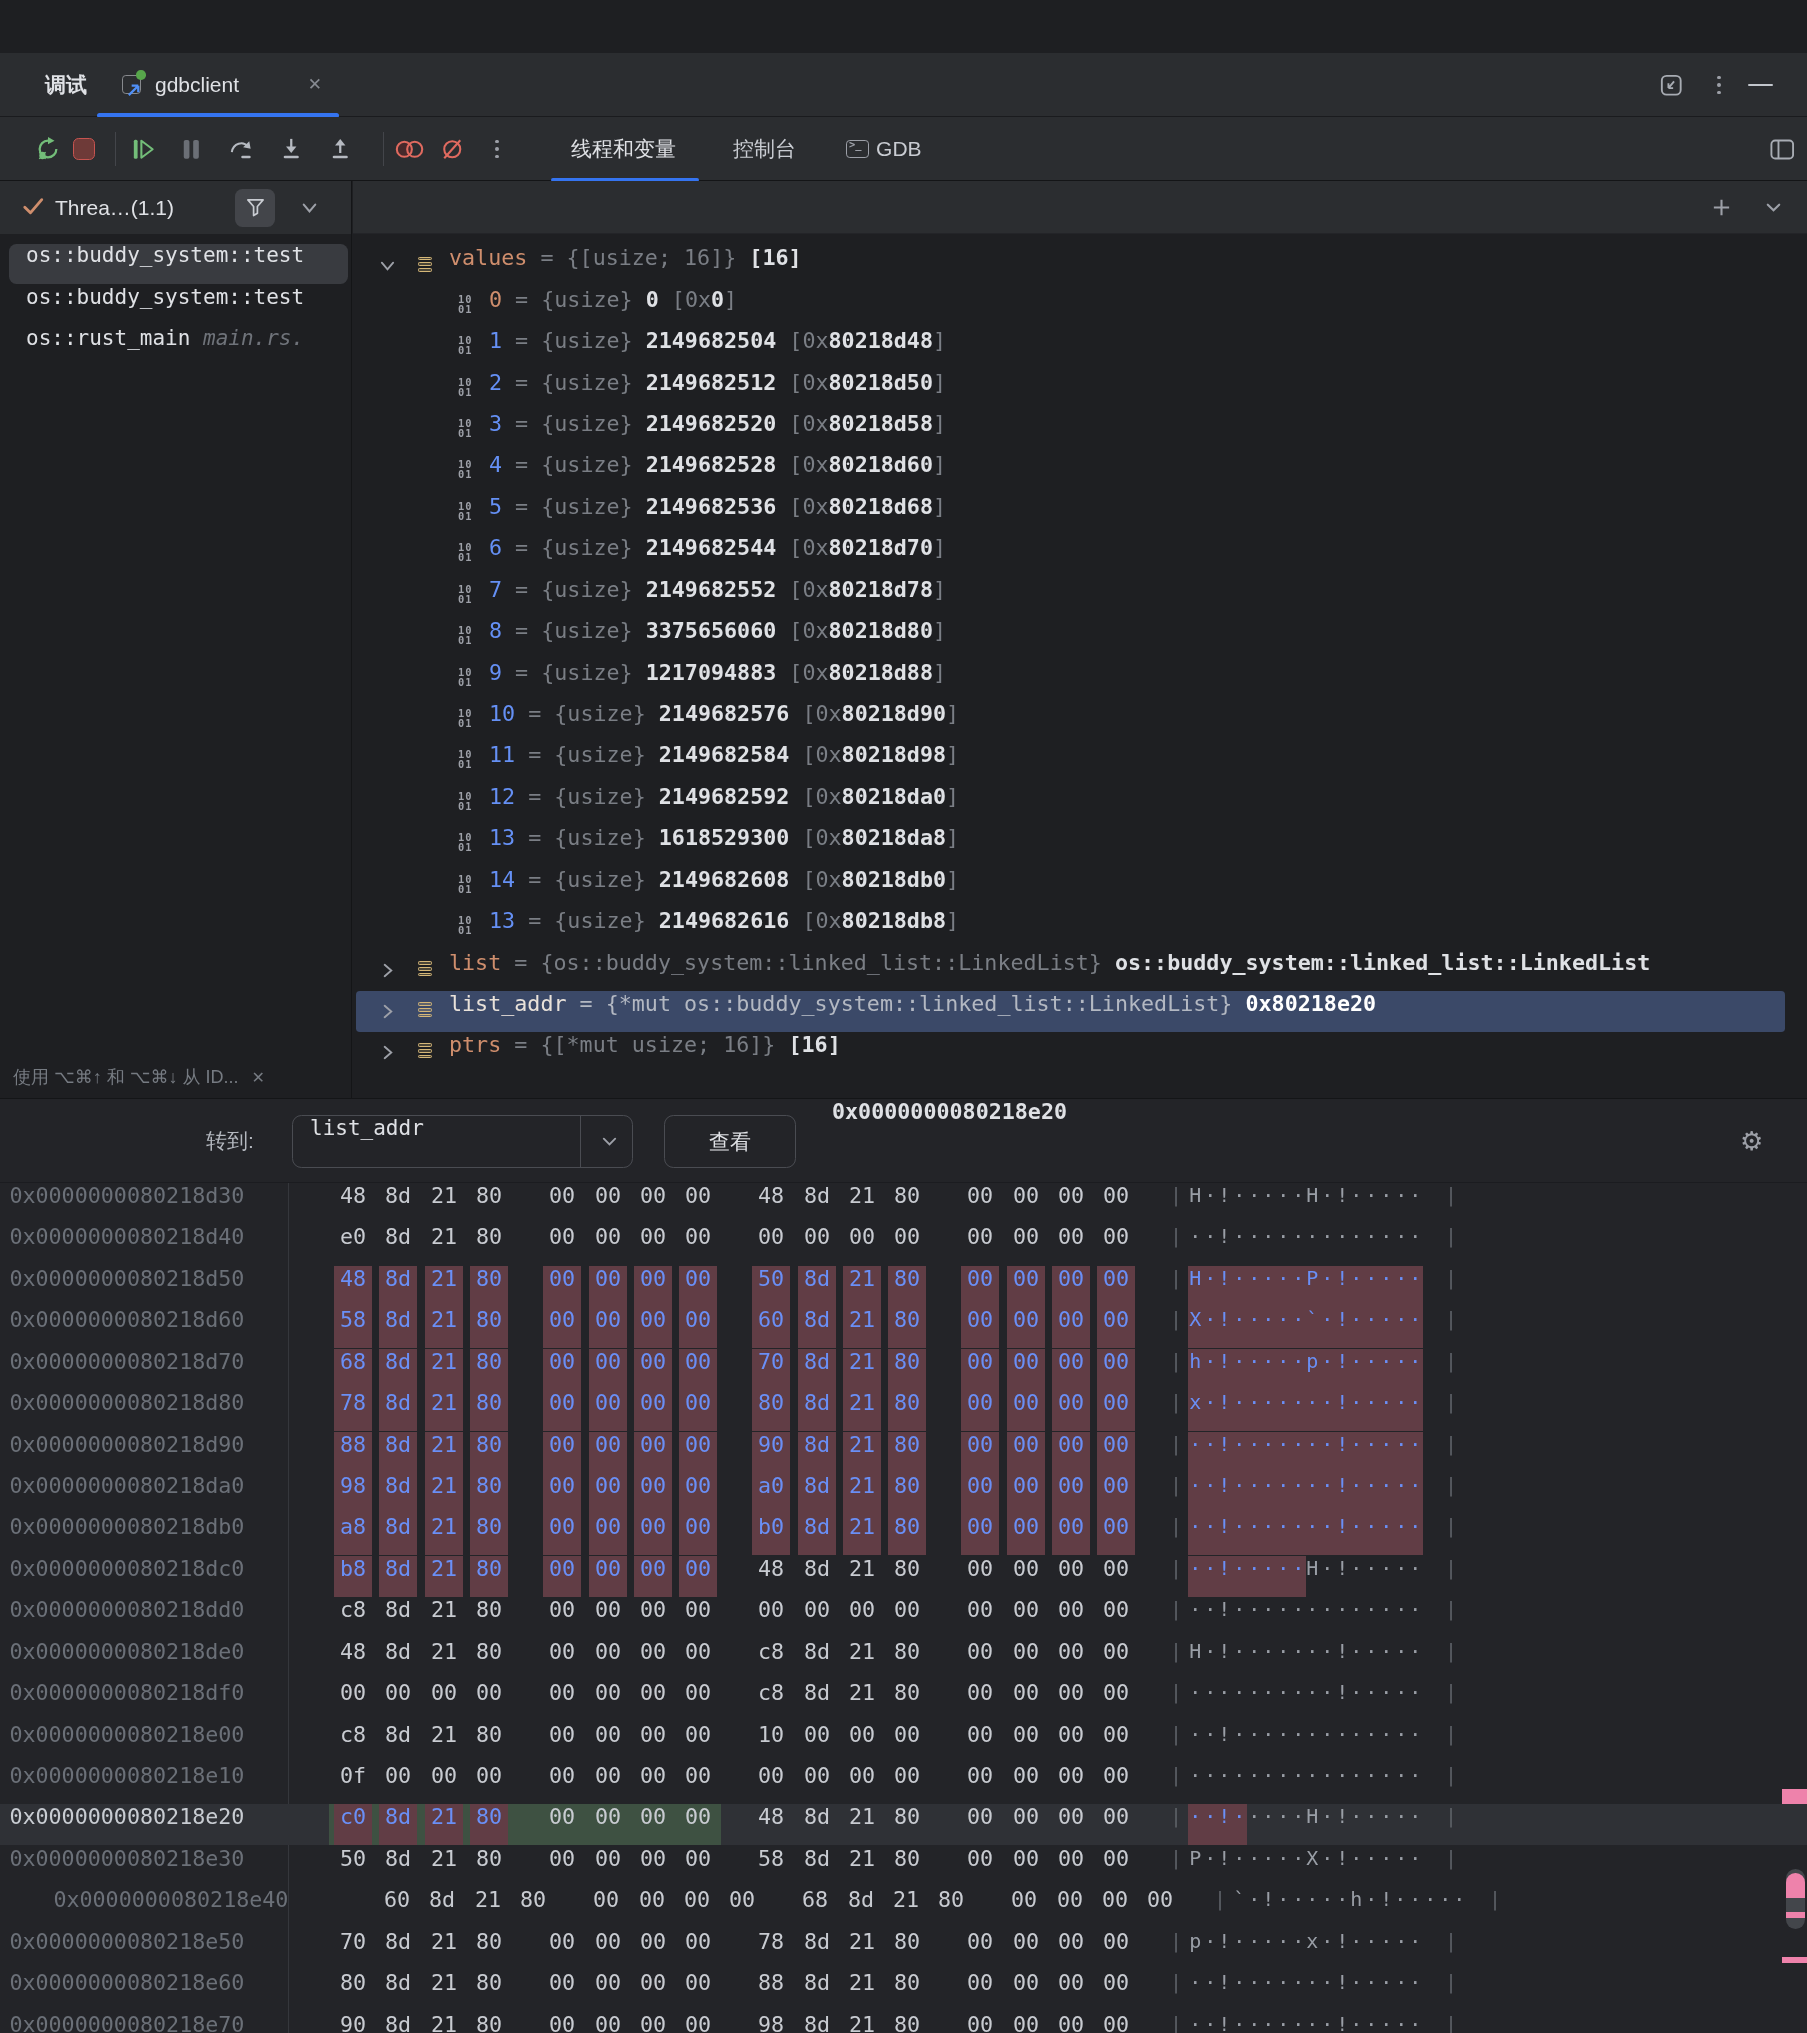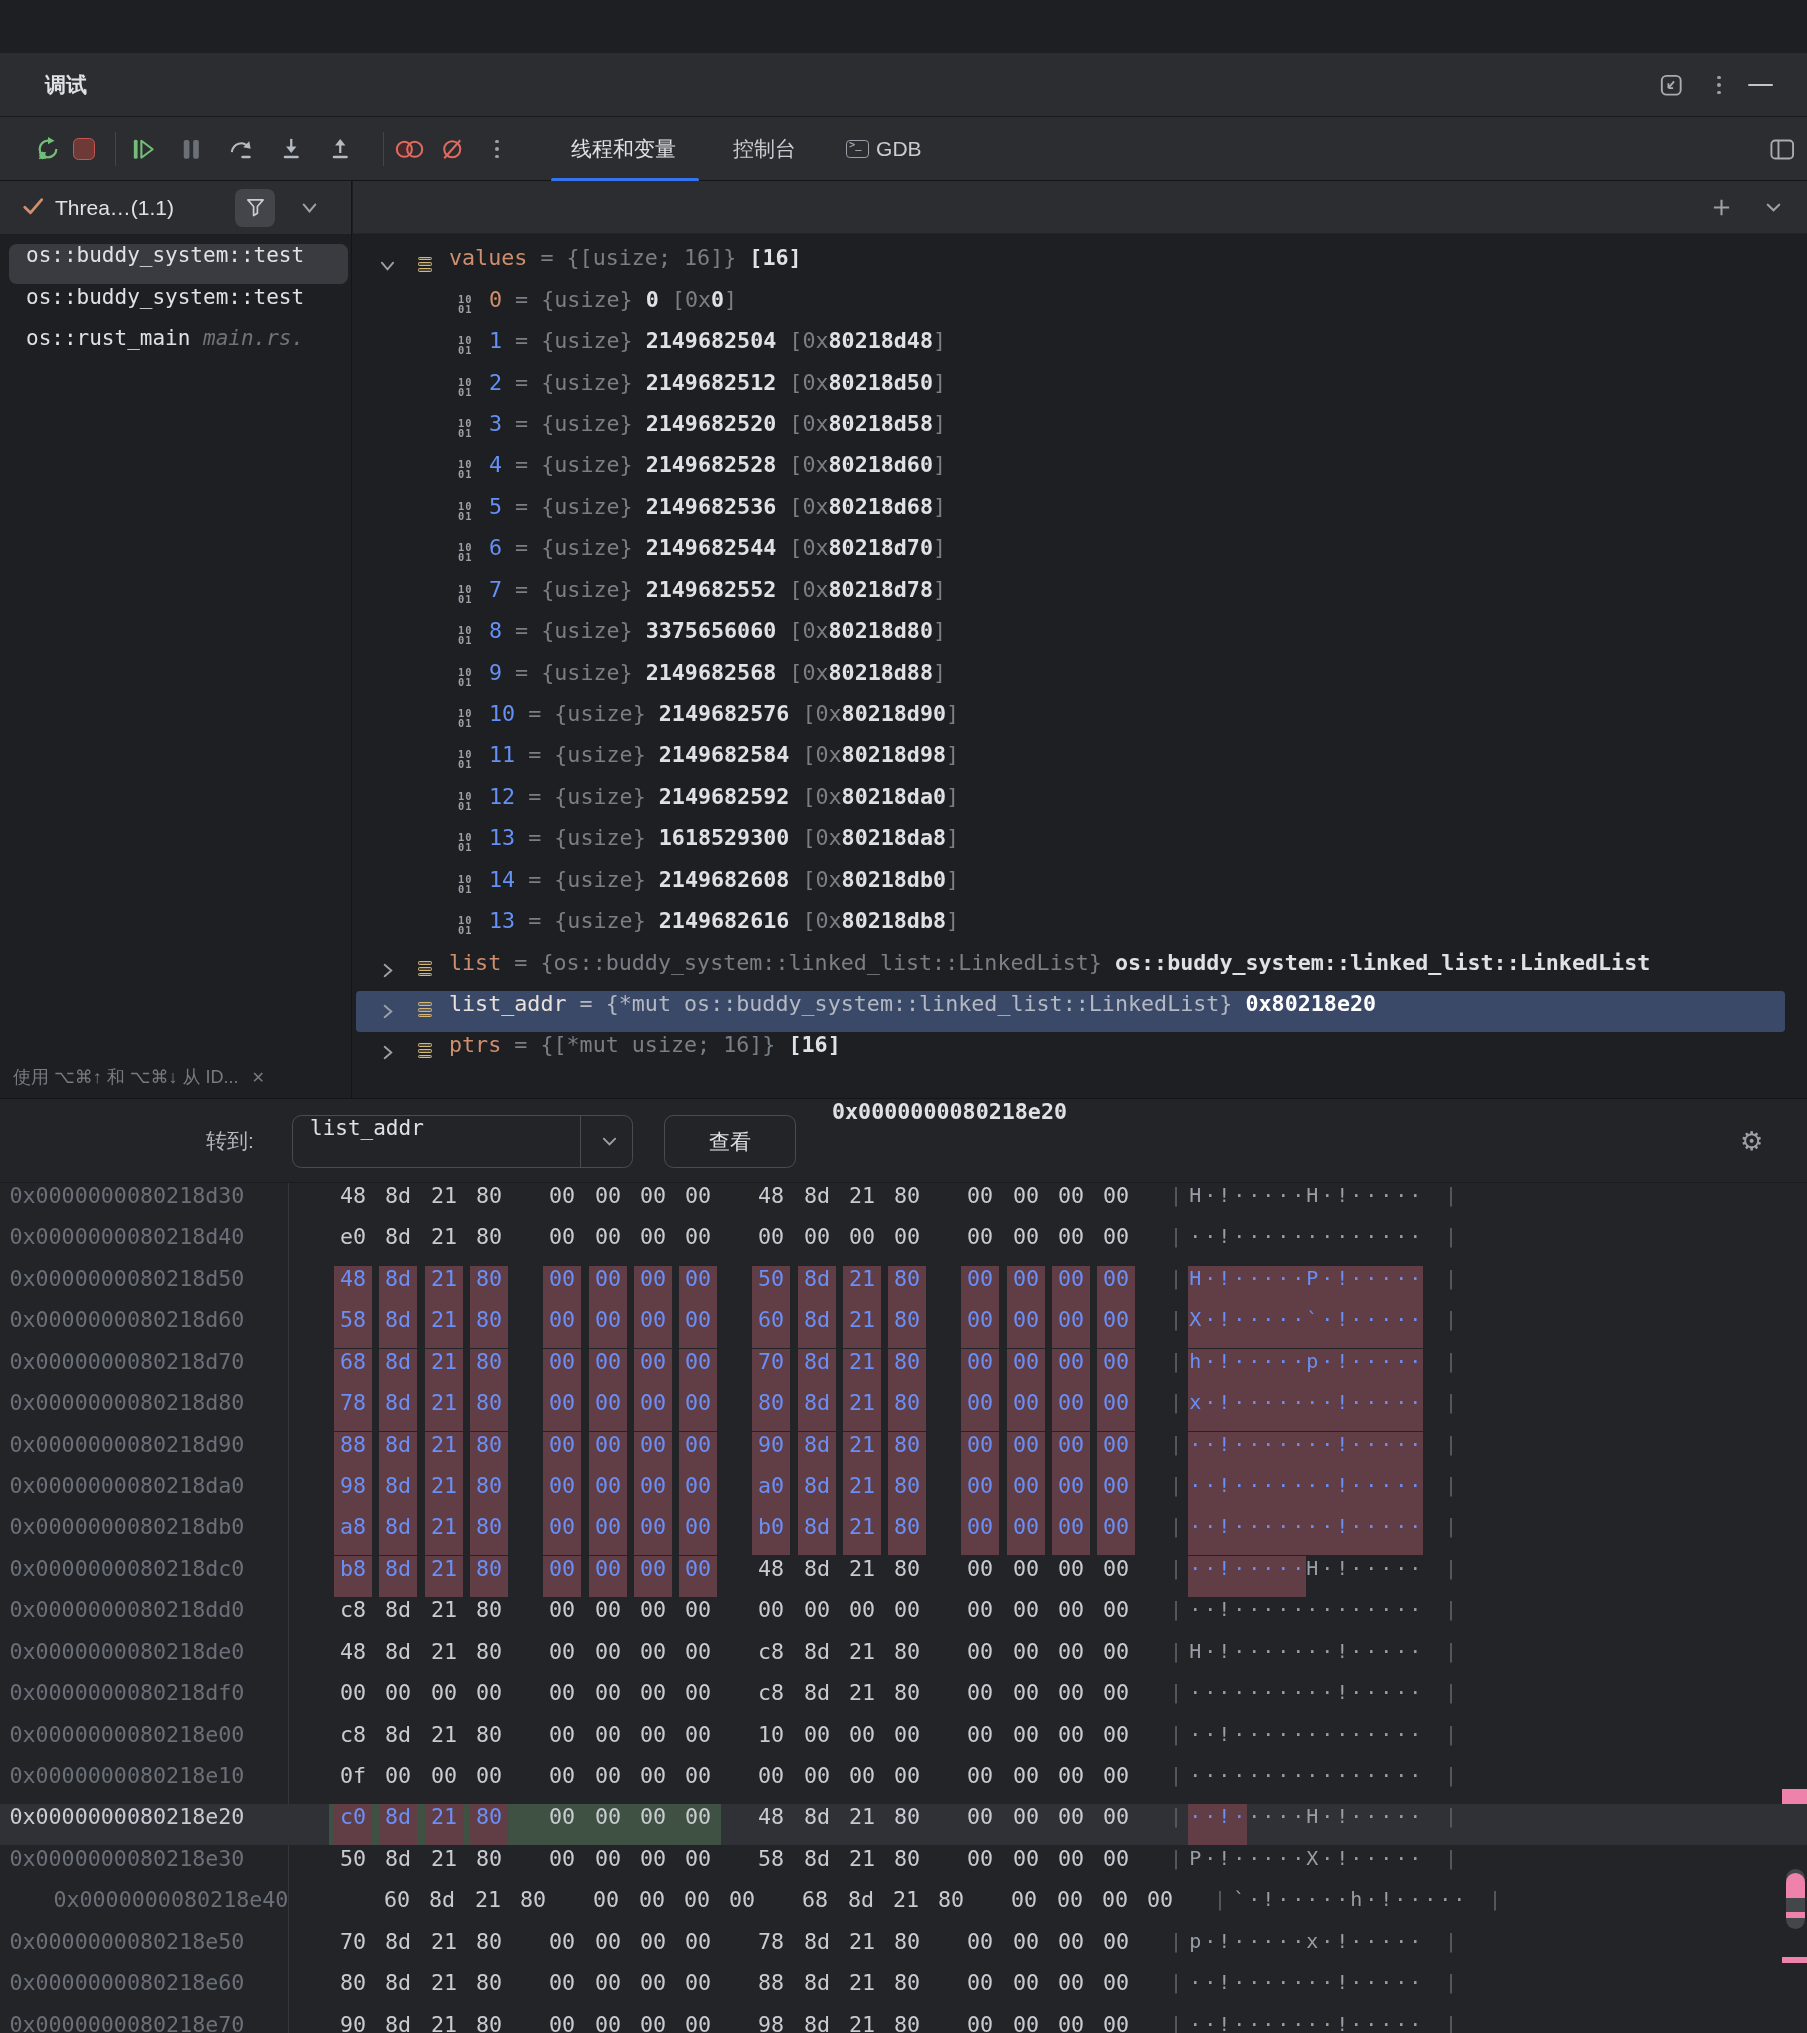--- a/index.html
+++ b/index.html
@@ -110,20 +110,32 @@
   svg{display:block;}
 </style>
 </head>
 <body>
 
 <div class="stage">
 
 
   <div class="tabrow">
     <span class="tw-label">调试</span>
+    <div class="dtab">
+      <span class="dtab-icon">
+        <span class="win"></span>
+        <svg style="position:absolute;left:3.8px;top:7.5px;" width="17" height="17" viewBox="0 0 18 18">
+            <path d="M3 15 L13 5 M13 5 h-7 M13 5 v7" stroke="#4f8ff7" stroke-width="2.4" fill="none"></path>
+          </svg>
+        <span class="dot"></span>
+      </span>
+      <span class="dtab-label">gdbclient</span>
+      <span class="dtab-close">✕</span>
+      <span class="underline"></span>
+    </div>
     <span class="winbtn" style="left:1655px;width:32px;">
       <svg width="24.5" height="24.5" viewBox="0 0 26 26">
           <rect x="3" y="3" width="20" height="20" rx="5" fill="none" stroke="#a8acb3" stroke-width="2"></rect>
           <path d="M16 9 L10 16 M10 16 h5 M10 16 v-5" stroke="#a8acb3" stroke-width="2" fill="none"></path>
         </svg>
     </span>
     <span class="winbtn" style="left:1706px;width:26px;">
       <span class="kebab">
           <i></i>
           <i></i>
@@ -316,21 +328,21 @@
           <div class="vrow" style="top: 343px;">
             <span class="vicon-bin">10<br>01</span>
             <span class="vtext child"><span class="vidx">7</span><span class="vdim"> = </span><span class="vdim">{usize}</span><span class="vdim"> </span><span class="vval">2149682552</span><span class="vdim"> [0x</span><span class="vval">80218d78</span><span class="vdim">]</span></span>
           </div>
           <div class="vrow" style="top: 384px;">
             <span class="vicon-bin">10<br>01</span>
             <span class="vtext child"><span class="vidx">8</span><span class="vdim"> = </span><span class="vdim">{usize}</span><span class="vdim"> </span><span class="vval">3375656060</span><span class="vdim"> [0x</span><span class="vval">80218d80</span><span class="vdim">]</span></span>
           </div>
           <div class="vrow" style="top: 426px;">
             <span class="vicon-bin">10<br>01</span>
-            <span class="vtext child"><span class="vidx">9</span><span class="vdim"> = </span><span class="vdim">{usize}</span><span class="vdim"> </span><span class="vval">2149682568</span><span class="vdim"> [0x</span><span class="vval">80218d88</span><span class="vdim">]</span></span>
+            <span class="vtext child"><span class="vidx">9</span><span class="vdim"> = </span><span class="vdim">{usize}</span><span class="vdim"> </span><span class="vval">1217094883</span><span class="vdim"> [0x</span><span class="vval">80218d88</span><span class="vdim">]</span></span>
           </div>
           <div class="vrow" style="top: 467px;">
             <span class="vicon-bin">10<br>01</span>
             <span class="vtext child"><span class="vidx">10</span><span class="vdim"> = </span><span class="vdim">{usize}</span><span class="vdim"> </span><span class="vval">2149682576</span><span class="vdim"> [0x</span><span class="vval">80218d90</span><span class="vdim">]</span></span>
           </div>
           <div class="vrow" style="top: 508px;">
             <span class="vicon-bin">10<br>01</span>
             <span class="vtext child"><span class="vidx">11</span><span class="vdim"> = </span><span class="vdim">{usize}</span><span class="vdim"> </span><span class="vval">2149682584</span><span class="vdim"> [0x</span><span class="vval">80218d98</span><span class="vdim">]</span></span>
           </div>
           <div class="vrow" style="top: 550px;">

